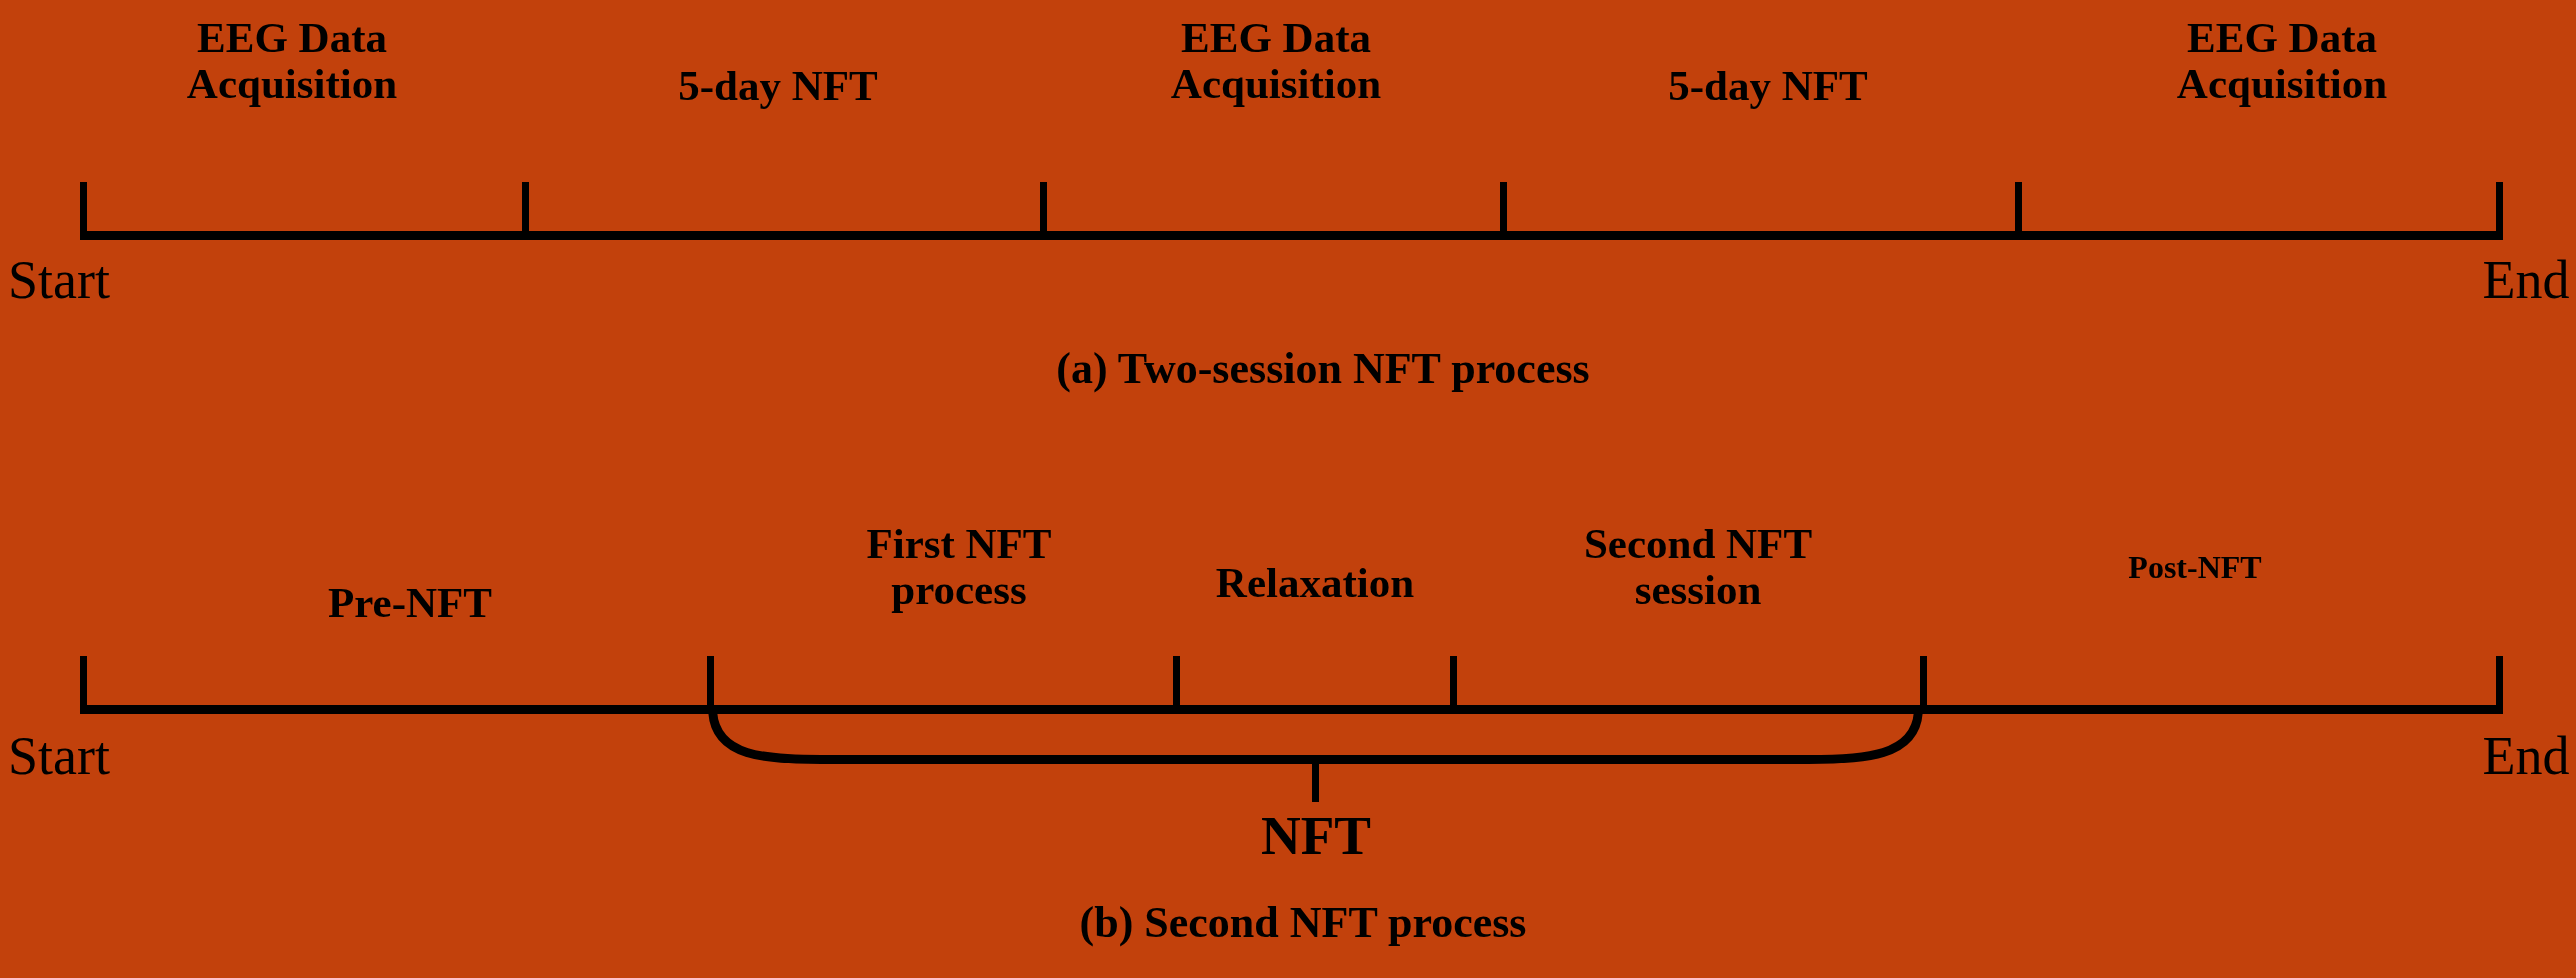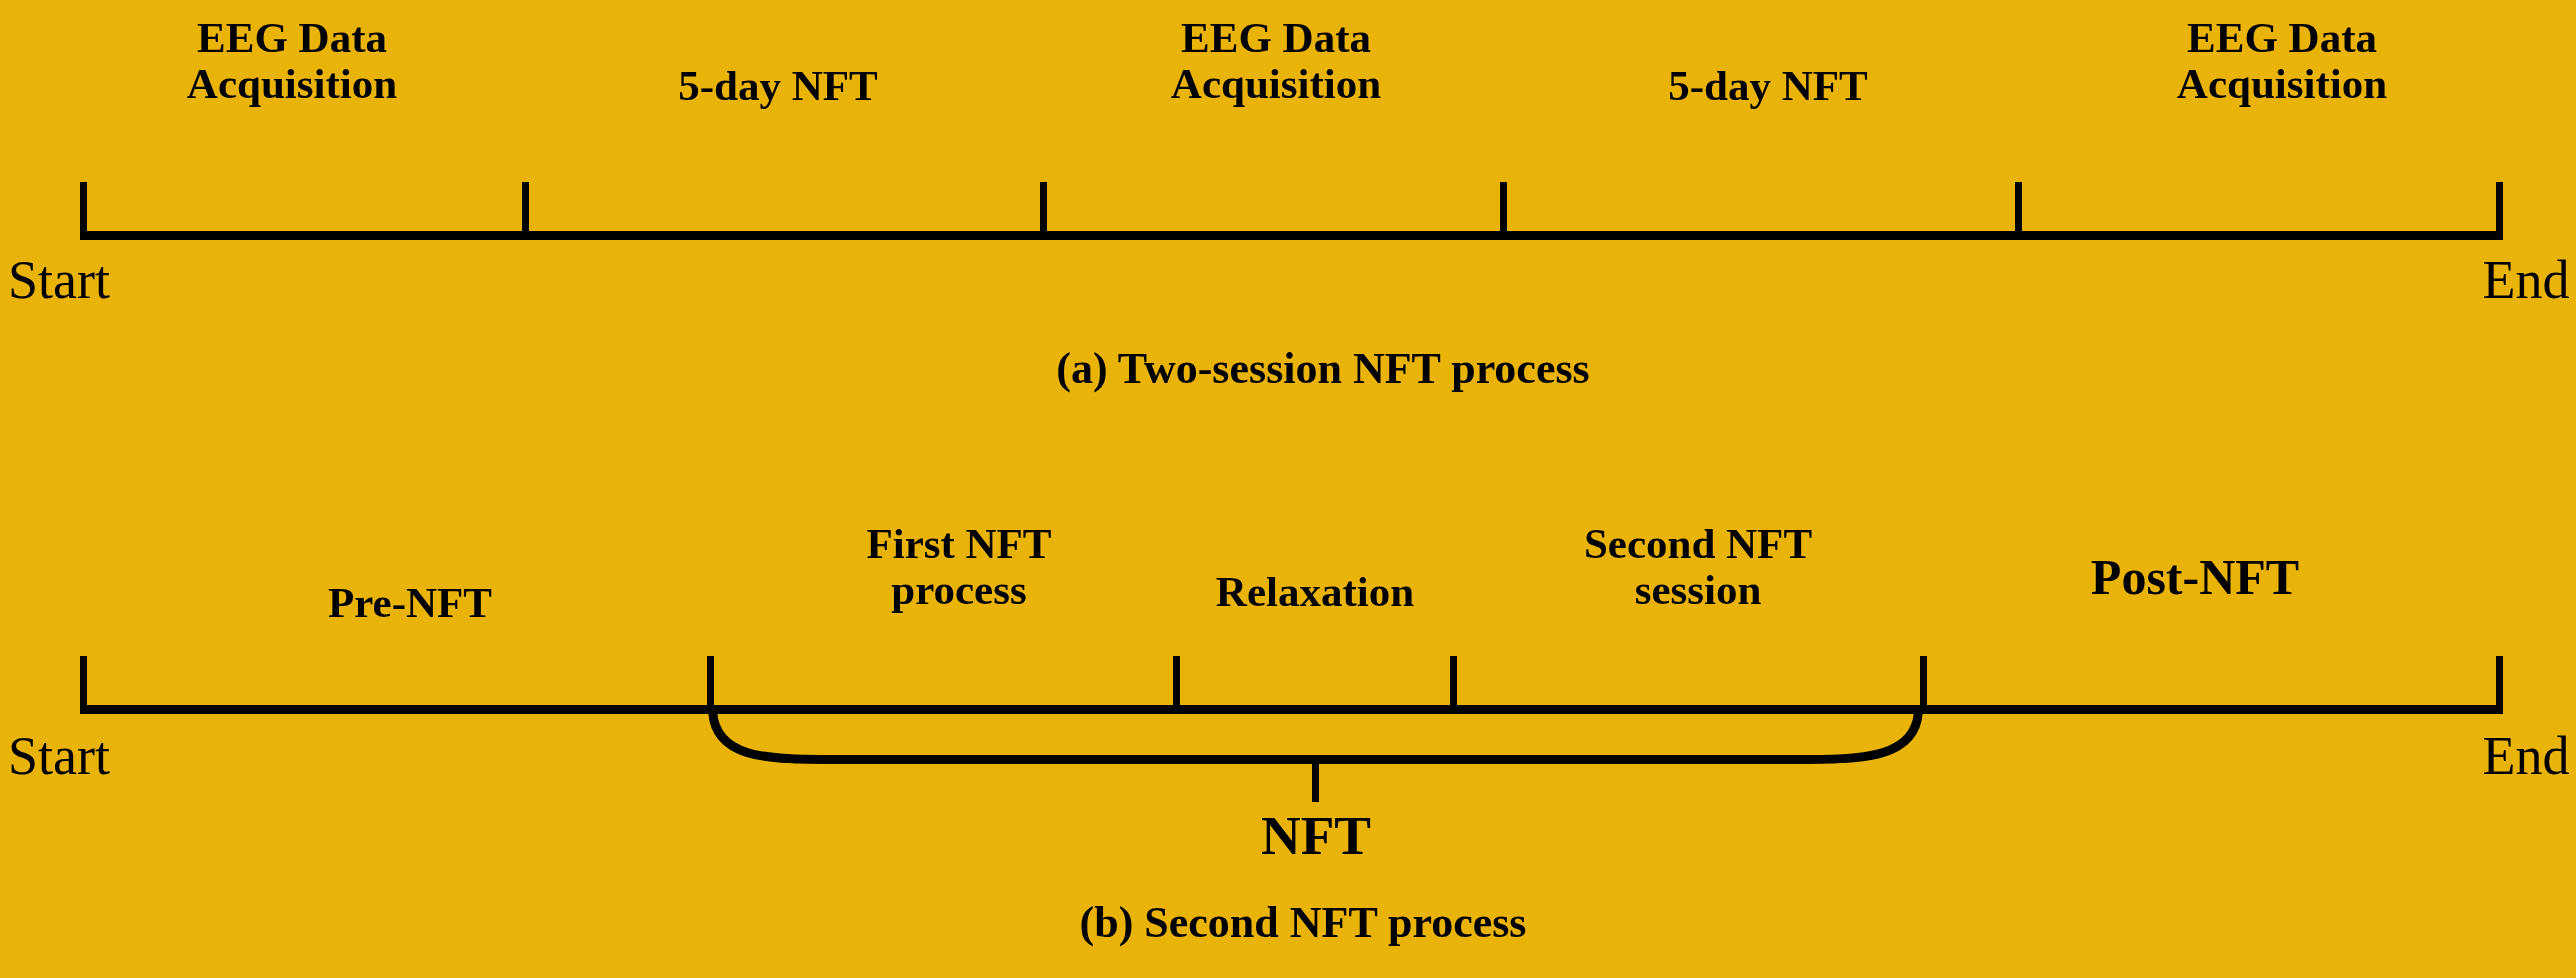--- a/index.html
+++ b/index.html
@@ -5,21 +5,21 @@
 <style>
   html, body {
     margin: 0;
     padding: 0;
     background: #ffffff;
   }
   #stage {
     position: relative;
     width: 2576px;
     height: 979px;
-    background: #eab308;
+    background: #c2410c;
     font-family: "Liberation Serif", "DejaVu Serif", serif;
     color: #000000;
     overflow: hidden;
   }
   
   .axis-line {
     position: absolute;
     background: #000000;
     height: 9px;
   }
@@ -31,21 +31,21 @@
   
   .seg-label {
     position: absolute;
     text-align: center;
     font-weight: bold;
     line-height: 1.08;
     white-space: pre-line;
     transform: translateX(-50%);
   }
   .seg-label.size-m { font-size: 43px; }
-  .seg-label.size-l { font-size: 50px; }
+  .seg-label.size-l { font-size: 32px; }
   .endpoint {
     position: absolute;
     font-weight: normal;
     font-size: 54px;
     line-height: 1;
   }
   .endpoint.left  { left: 8px; }
   .endpoint.right { right: 6.5px; }
   .caption {
     position: absolute;
@@ -109,21 +109,21 @@
     <div class="endpoint right" style="top:253px;">End</div>
 
     <div class="caption" style="left:1323px; top:347px;">(a) Two-session NFT process</div>
   </div>
 
   <div>
 
     <div class="seg-label size-m" style="left:410px; top:560px; width:422px;margin-top:20px;">Pre-NFT</div>
     <div class="seg-label size-m" style="left:959px; top:521px; width:373px;">First NFT
 process</div>
-    <div class="seg-label size-m" style="left:1315px; top:560px; width:357px;margin-top:9px;">Relaxation</div>
+    <div class="seg-label size-m" style="left:1315px; top:560px; width:357px;">Relaxation</div>
     <div class="seg-label size-m" style="left:1698px; top:521px; width:406px;">Second NFT
 session</div>
     <div class="seg-label size-l" style="left:2195px; top:550px; width:422px;">Post-NFT</div>
 
     <div class="tick" style="left:80px;  top:656px; height:58px;"></div>
     <div class="tick" style="left:707px; top:656px; height:58px;"></div>
     <div class="tick" style="left:1173px;top:656px; height:58px;"></div>
     <div class="tick" style="left:1450px;top:656px; height:58px;"></div>
     <div class="tick" style="left:1920px;top:656px; height:58px;"></div>
     <div class="tick" style="left:2496px;top:656px; height:58px;"></div>

